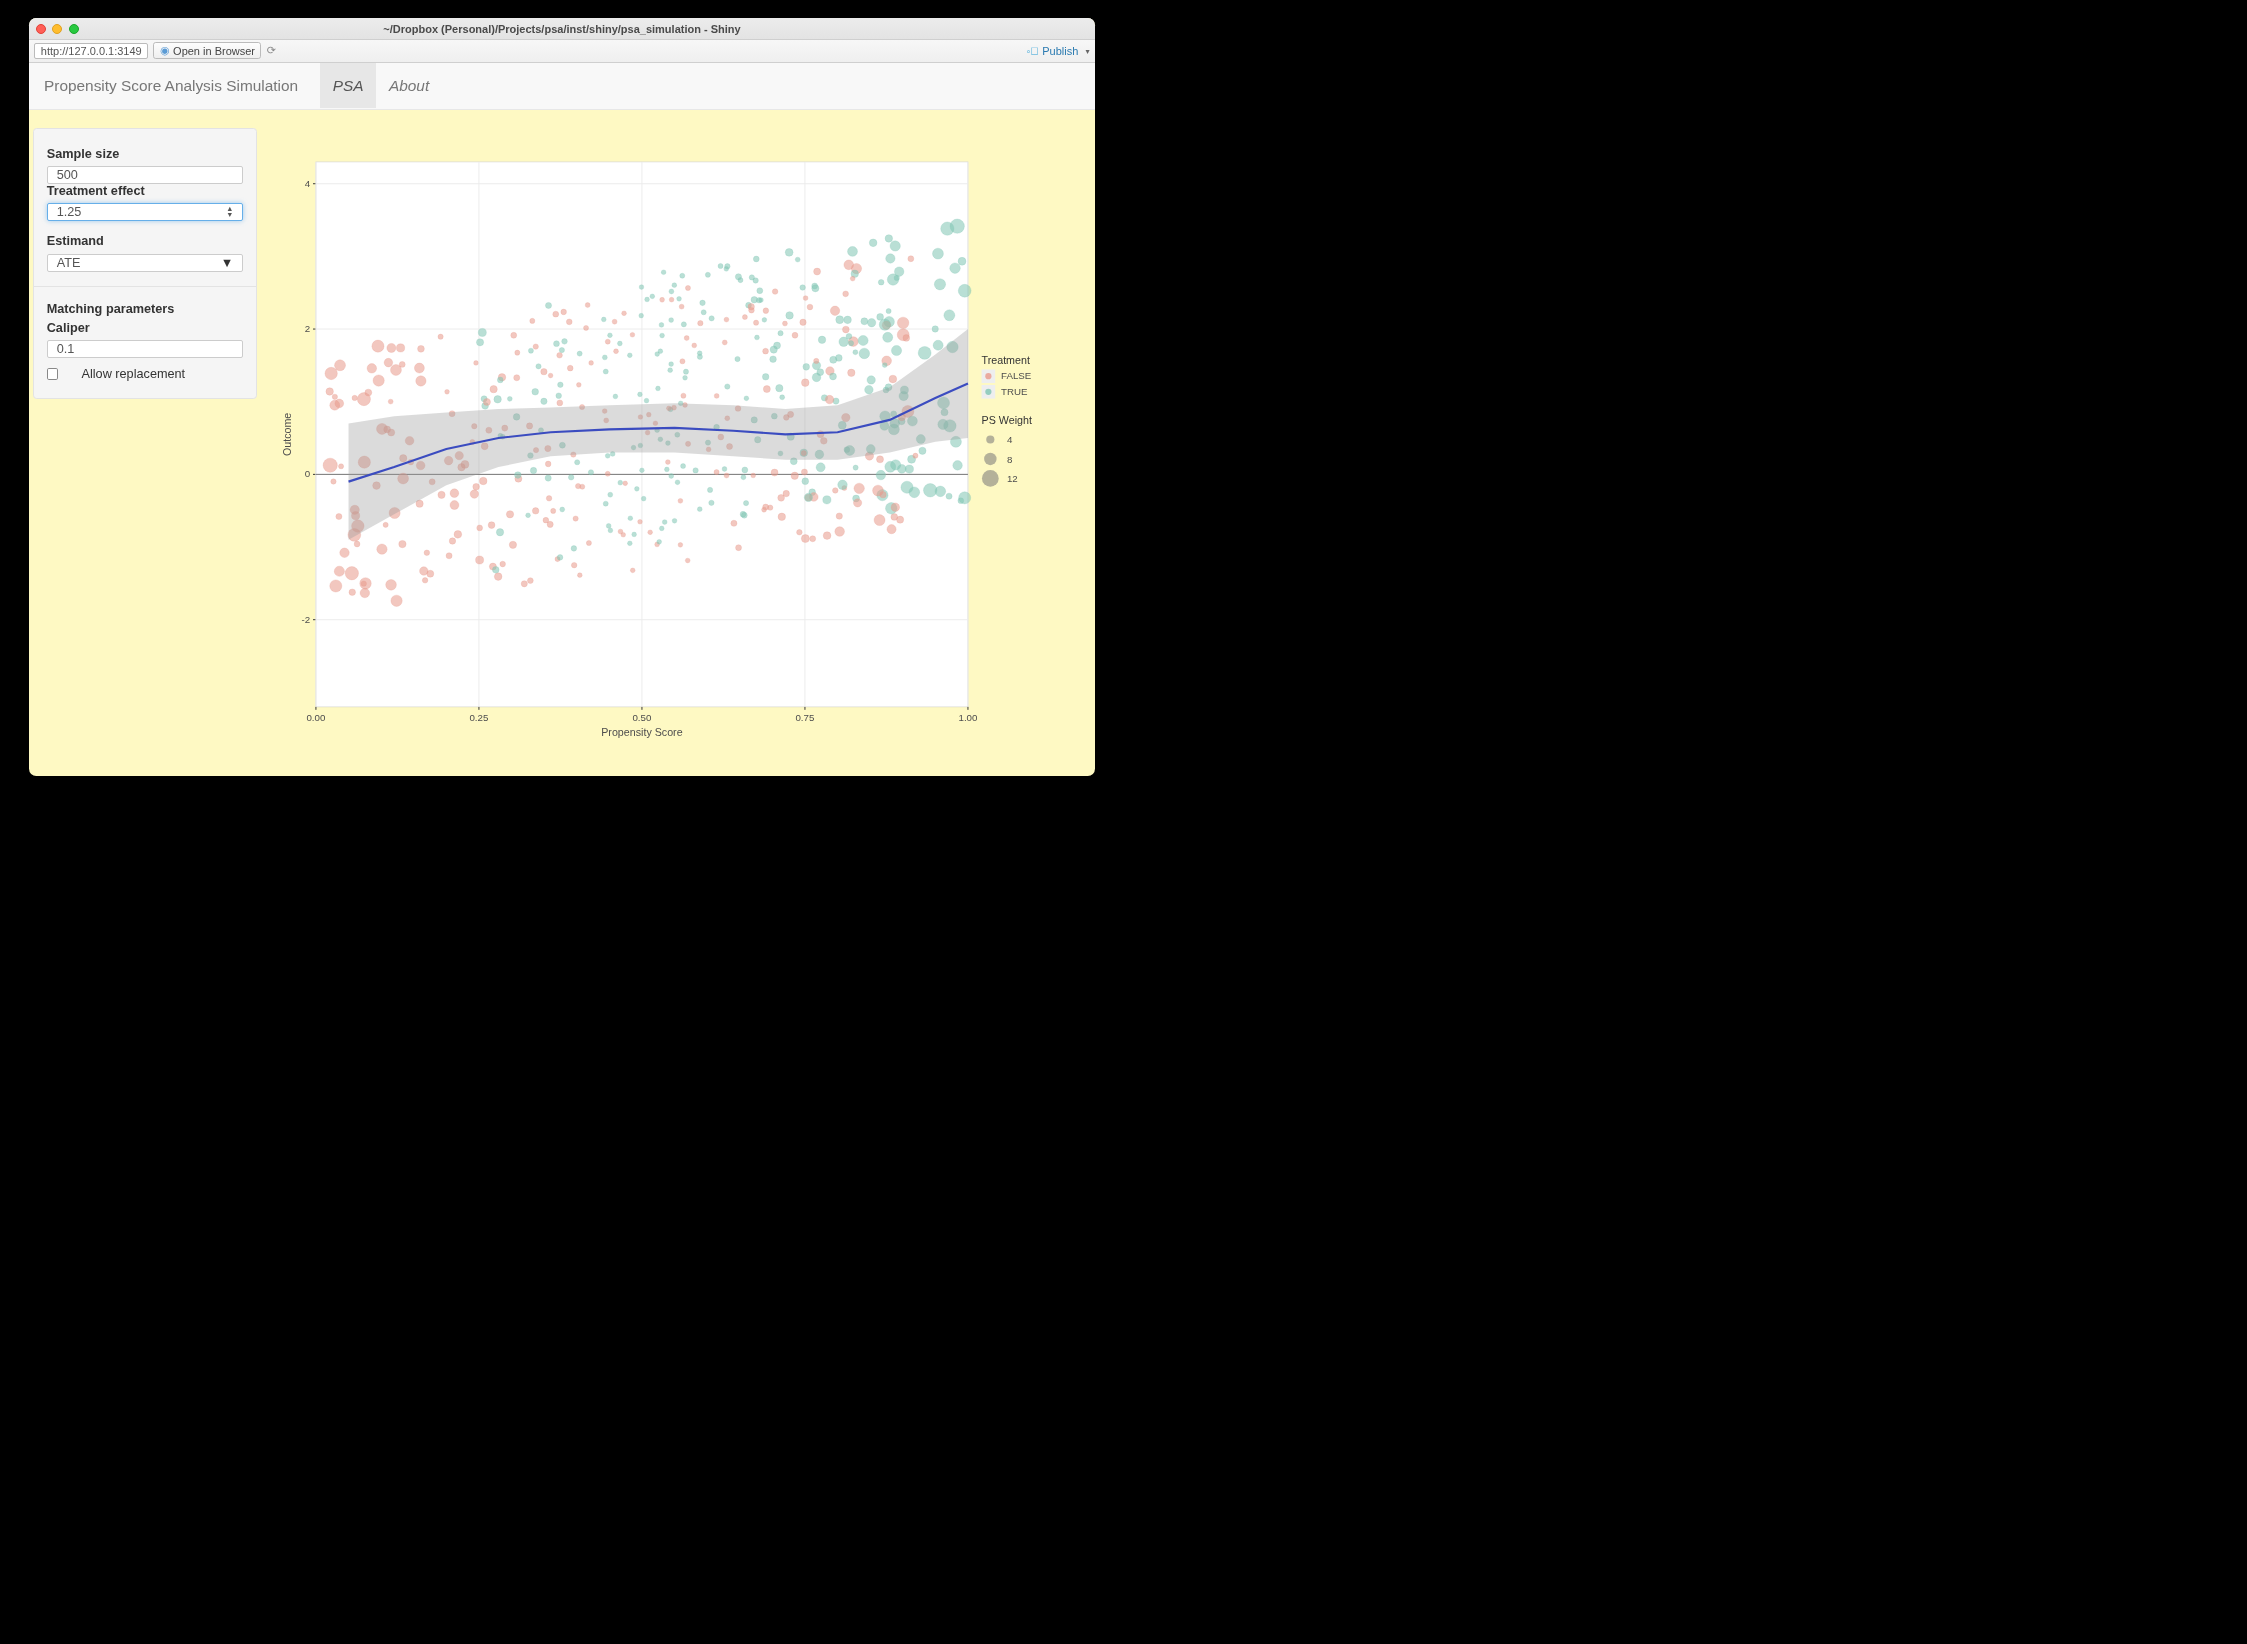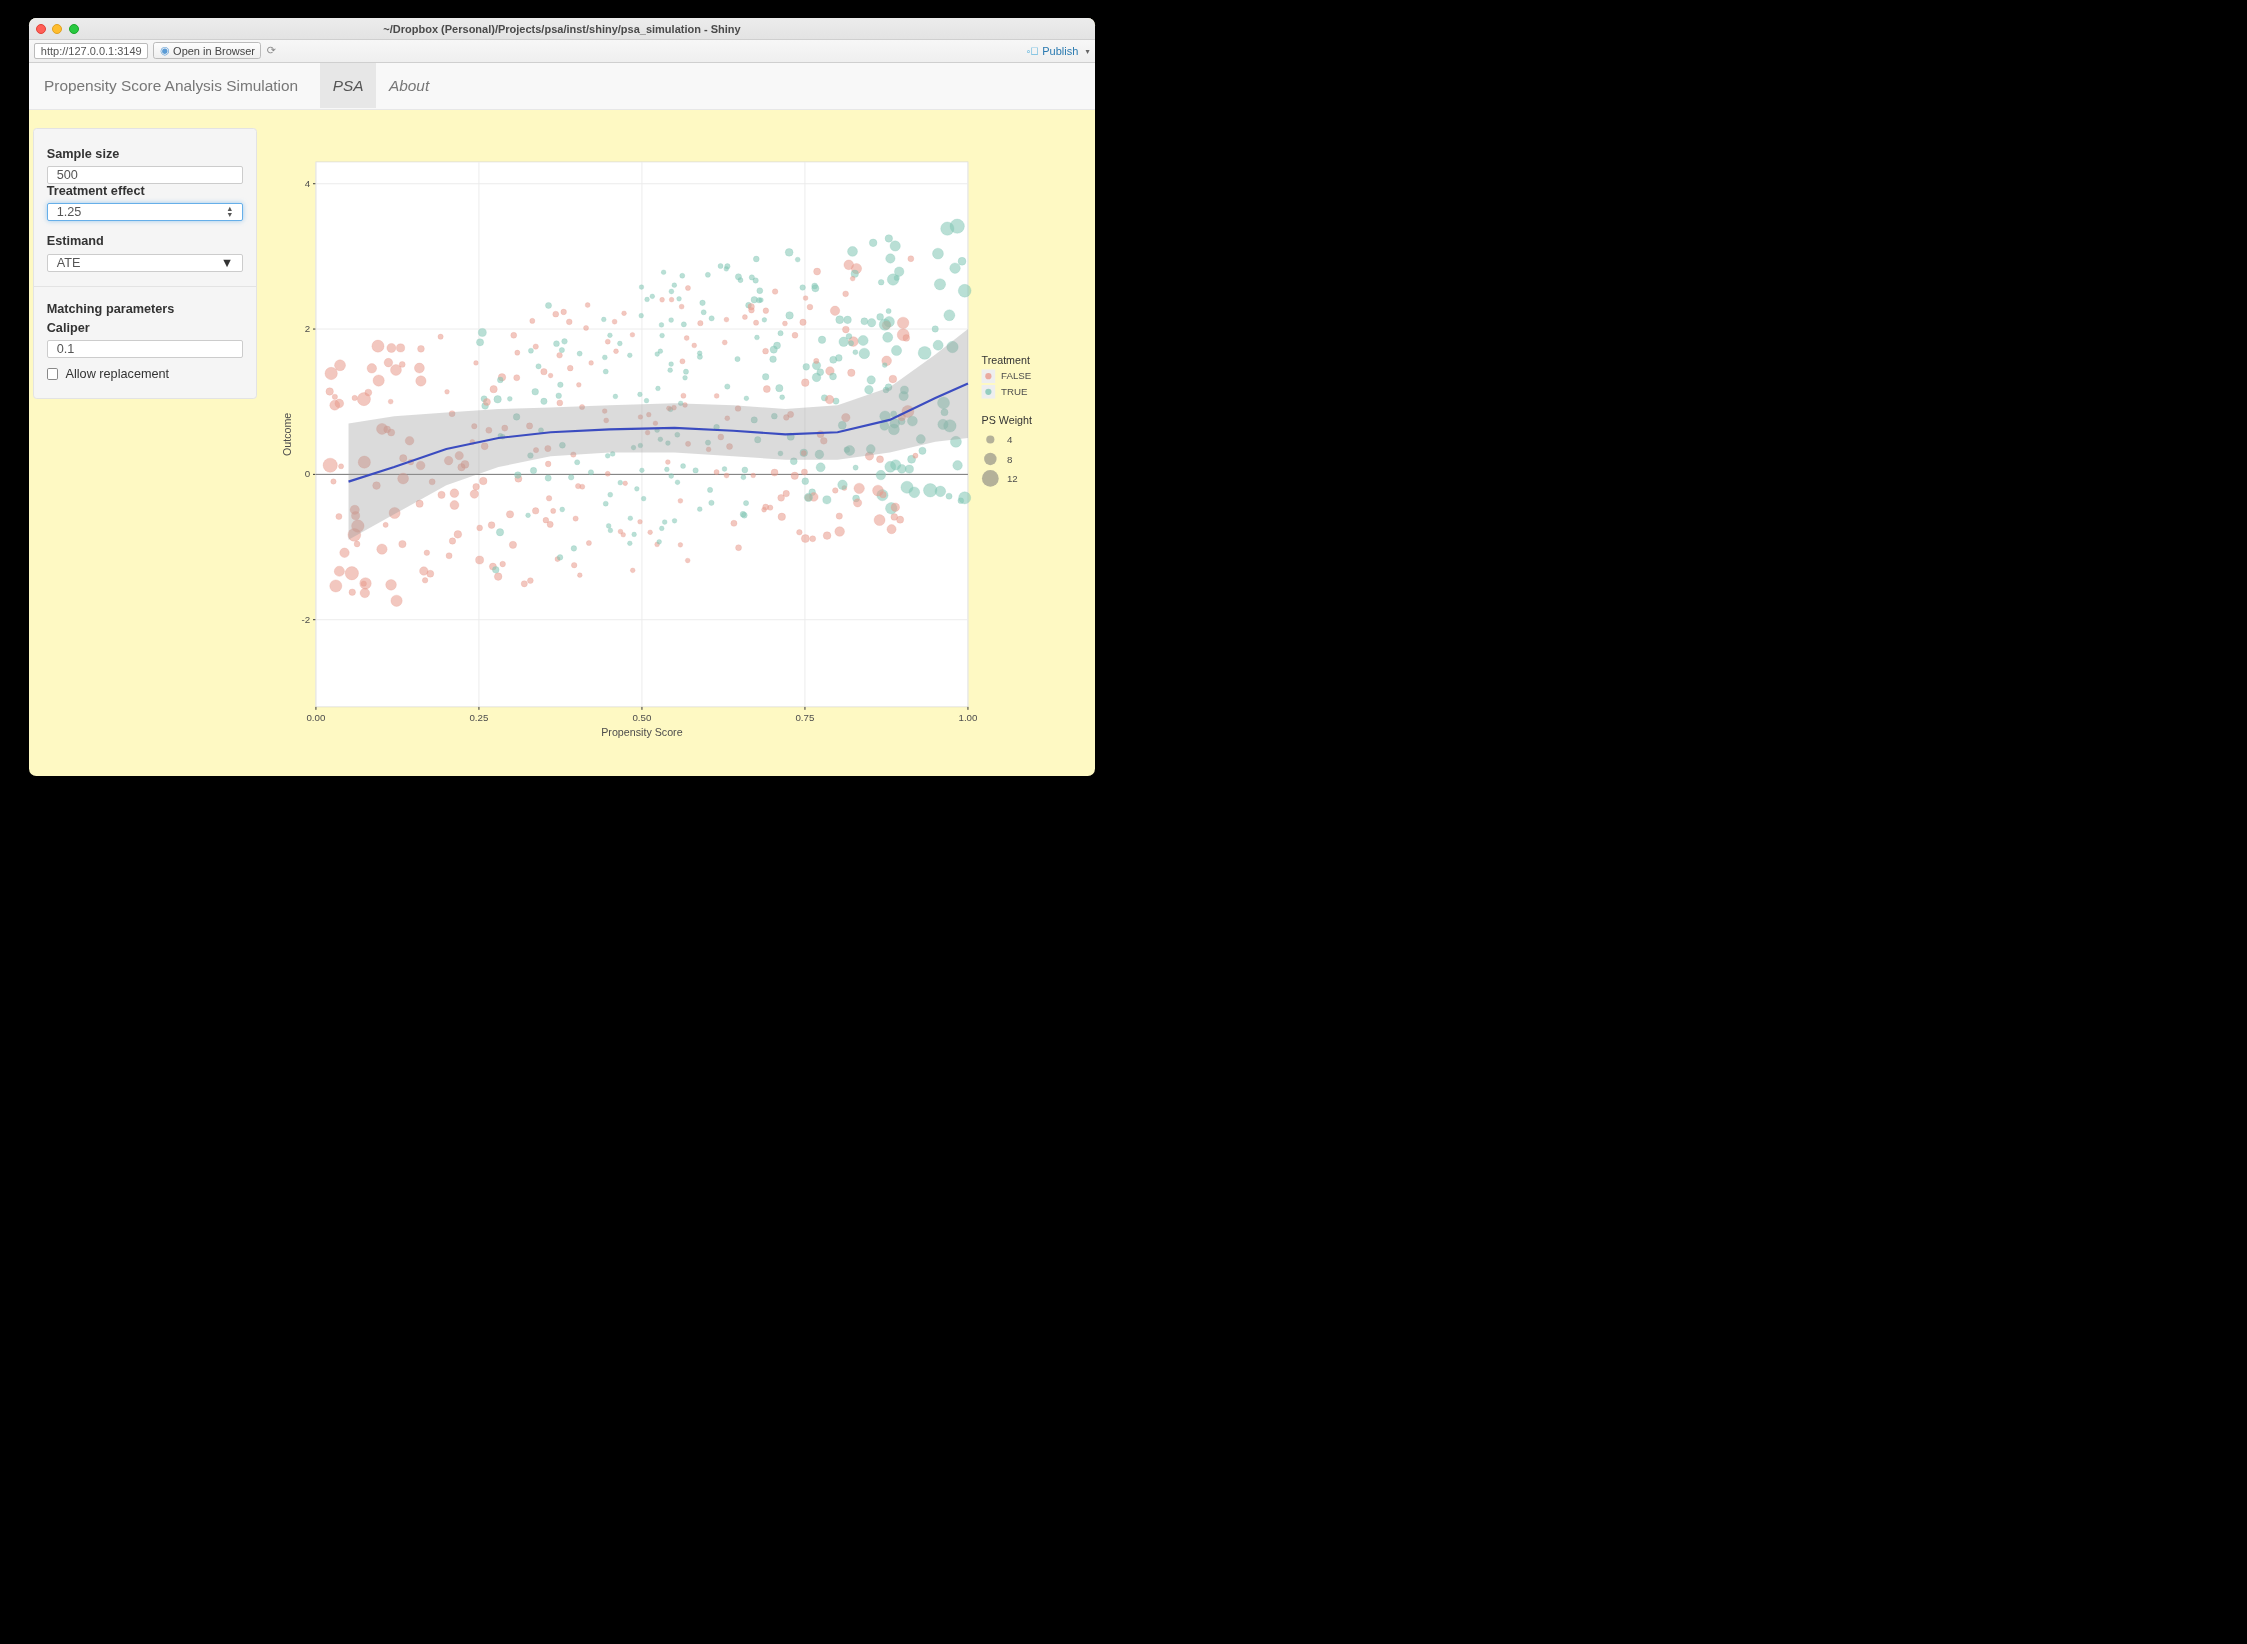--- a/index.html
+++ b/index.html
@@ -84,21 +84,21 @@
   .form-control {
     width:100%; height:18px;
     border:0.9px solid #ccc; border-radius:2px; background:#fff;
     padding:0 9px; font-size:12.7px; color:#555;
     display:flex; align-items:center; justify-content:space-between;
   }
   .form-control.focus { border:0.9px solid #66afe9; box-shadow:0 0 5.4px rgba(102,175,233,.6);}
   .stepper { display:flex; flex-direction:column; font-size:7.2px; color:#555; line-height:6.3px;}
   .select-caret { color:#333; }
   .hr { border:none; border-top:0.9px solid #e3e3e3; margin:14.5px -12.7px; }
-  .checkbox-row { display:flex; align-items:center; gap:7px; margin-top:9px; font-size:12.7px;}
+  .checkbox-row { display:flex; align-items:center; gap:23px; margin-top:9px; font-size:12.7px;}
   .cb { width:11.8px; height:11.8px; border:0.9px solid #888; border-radius:1.8px; background:#fff;}
   .main {
     flex:1; display:flex; flex-direction:column;
   }
   .tabs {
     display:flex; border-bottom:0.9px solid #ddd; font-size:12.7px;
   }
   .tab {
     padding:8.1px 12.7px; color:#337ab7; border:0.9px solid transparent;
     border-top-left-radius:3.6px; border-top-right-radius:3.6px;

